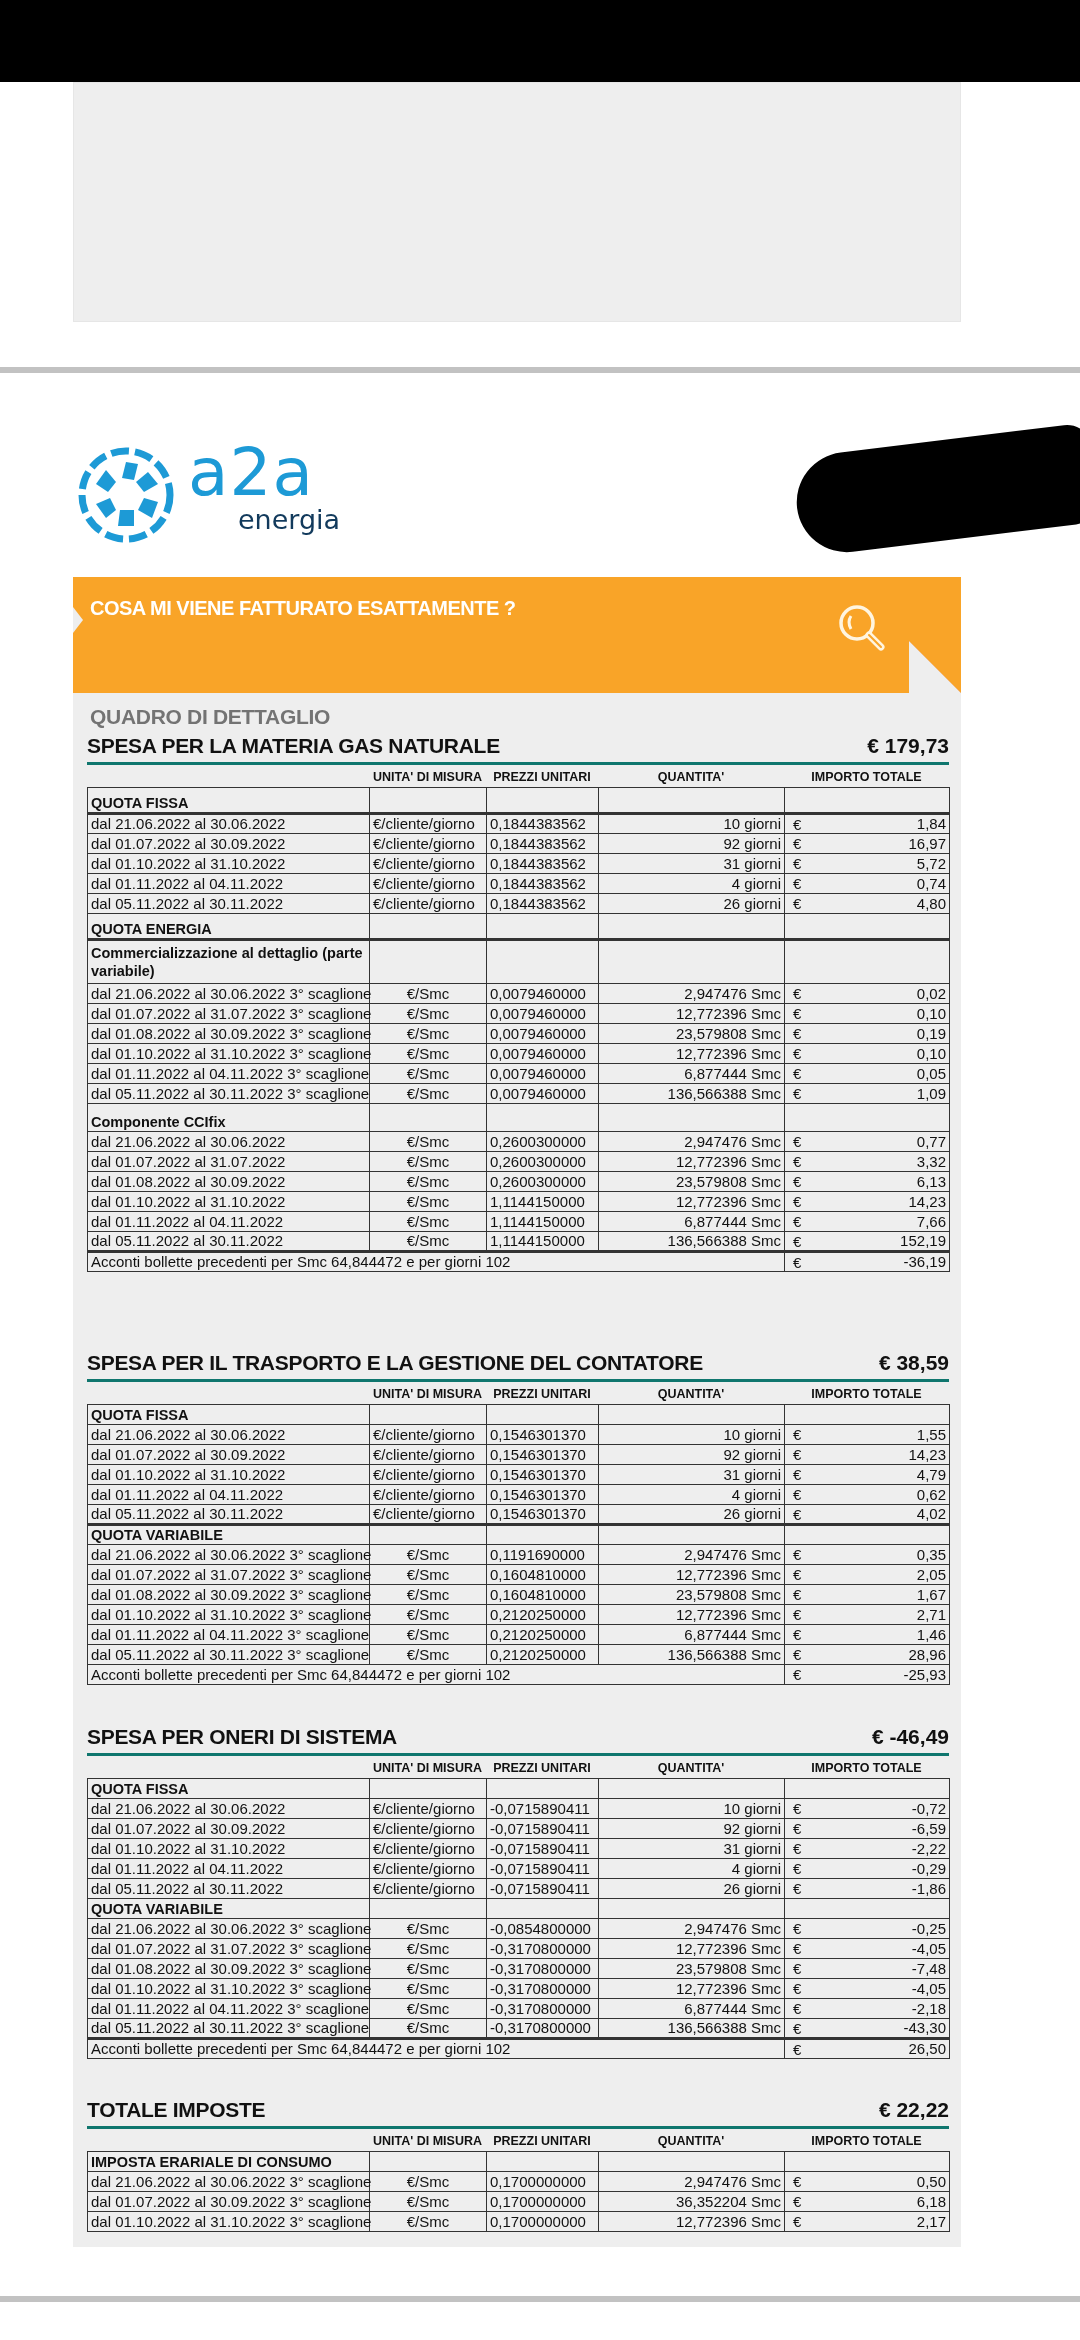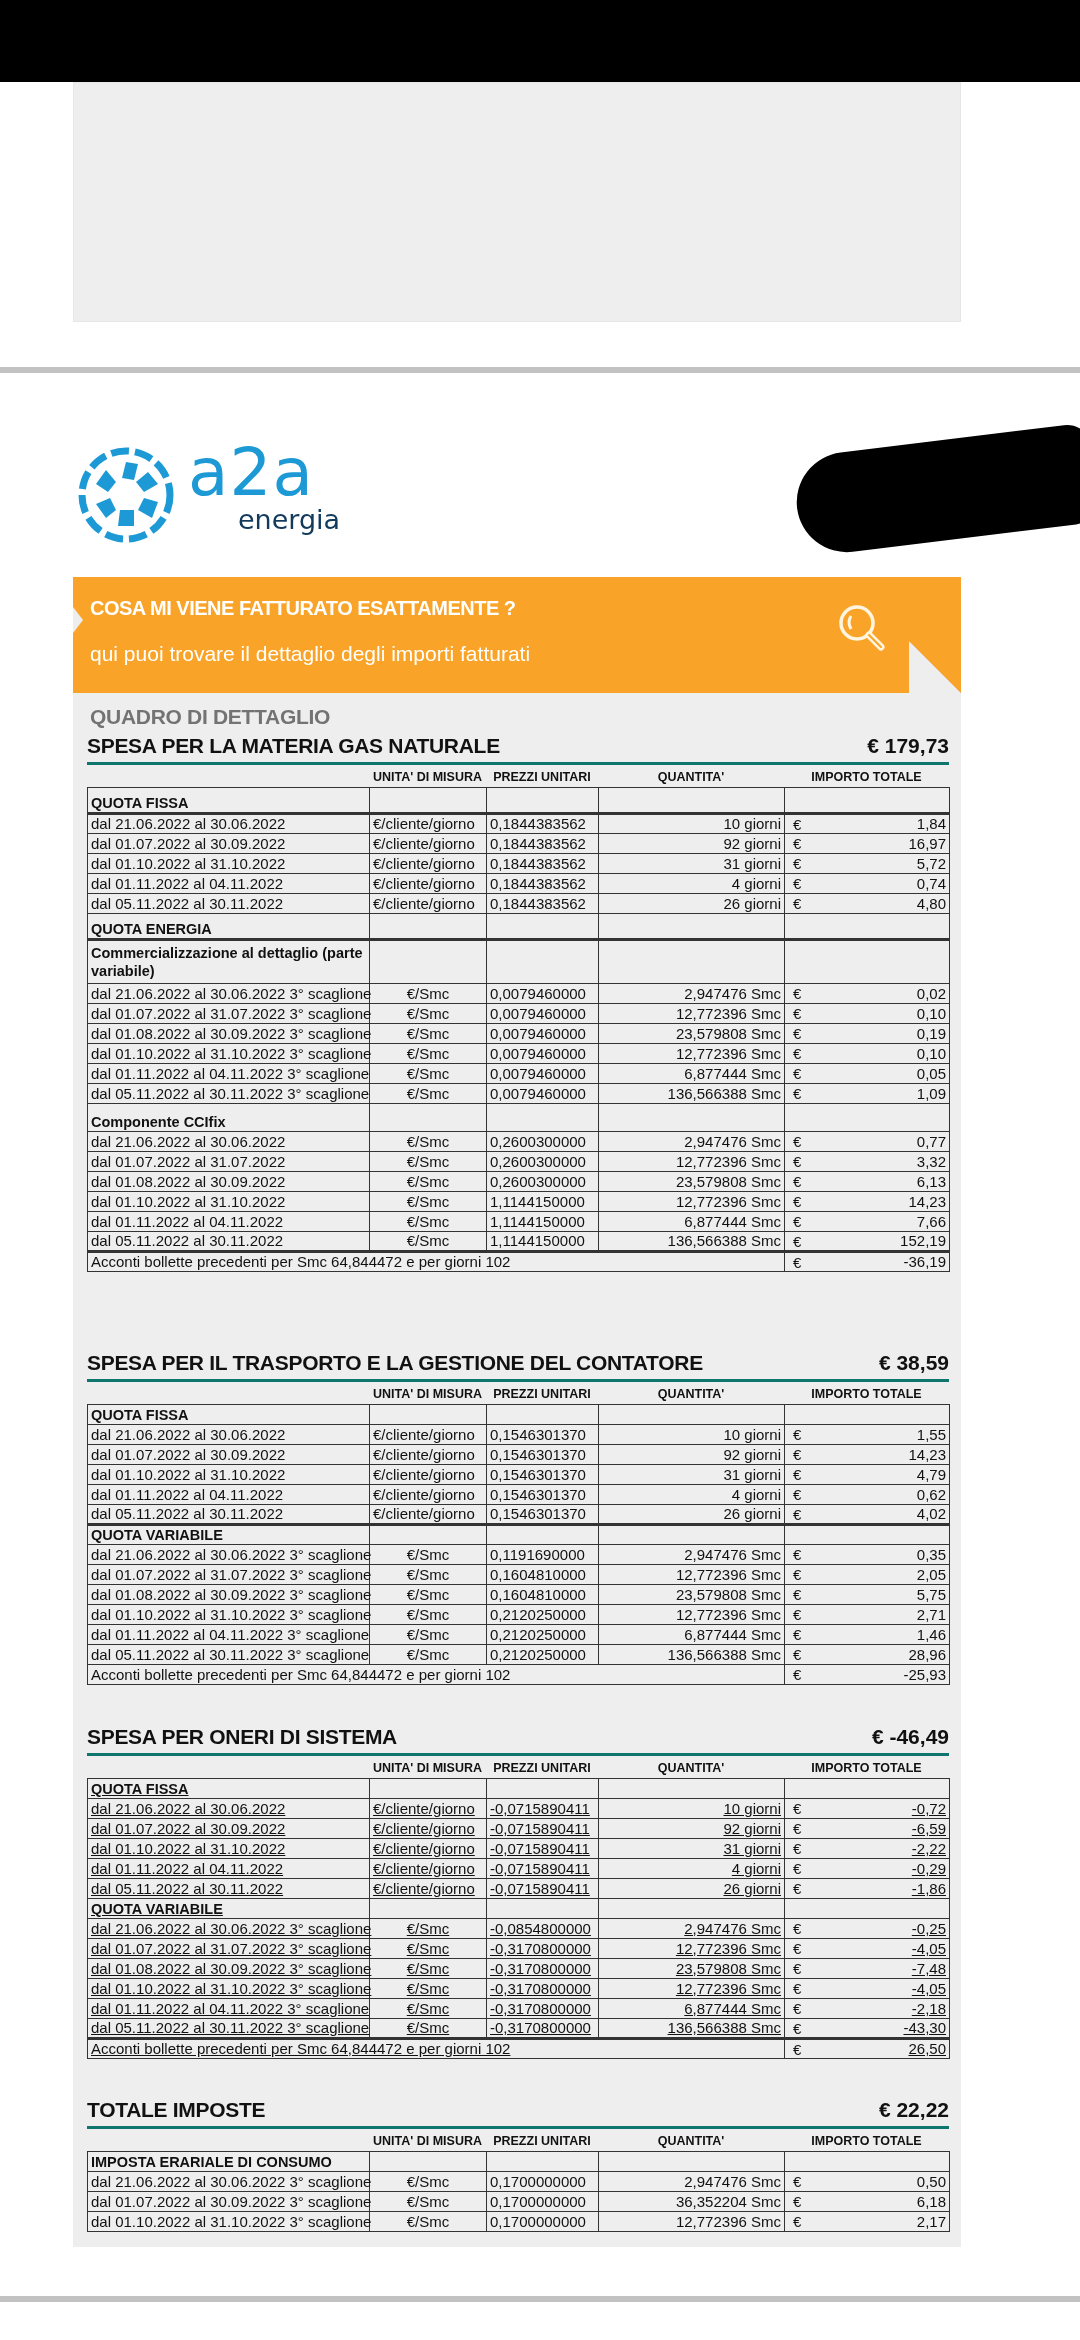--- a/index.html
+++ b/index.html
@@ -76,21 +76,20 @@
   </svg>
   <span class="logo-a2a">a2a</span>
   <span class="logo-energia">energia</span>
 </div>
 <div class="redact-blob"></div>
 
 <div class="sheet">
   <div class="banner">
     <div class="banner-notch"></div>
     <div class="banner-title">COSA MI VIENE FATTURATO ESATTAMENTE ?</div>
-    <div class="banner-sub">qui puoi trovare il dettaglio degli importi fatturati</div>
     <svg class="banner-icon" viewBox="0 0 58 58">
       <circle cx="24" cy="24" r="16" fill="none" stroke="#fff5e0" stroke-width="3.5"></circle>
       <path d="M18 17 Q14 23 18 30" fill="none" stroke="#fff5e0" stroke-width="3"></path>
       <line x1="36" y1="36" x2="48" y2="48" stroke="#fff5e0" stroke-width="7" stroke-linecap="round"></line>
       <line x1="36" y1="36" x2="48" y2="48" stroke="#f9a428" stroke-width="2" stroke-linecap="round"></line>
     </svg>
     <div class="banner-fold"></div>
     <div class="banner-fold2"></div>
   </div>
 
@@ -356,21 +355,21 @@
             <td class="unit">€/Smc</td>
             <td>0,1604810000</td>
             <td class="qty">12,772396 Smc</td>
             <td class="amt"><span class="eur">€</span><span>2,05</span></td>
           </tr>
         <tr>
             <td>dal 01.08.2022 al 30.09.2022  3° scaglione</td>
             <td class="unit">€/Smc</td>
             <td>0,1604810000</td>
             <td class="qty">23,579808 Smc</td>
-            <td class="amt"><span class="eur">€</span><span>5,75</span></td>
+            <td class="amt"><span class="eur">€</span><span>1,67</span></td>
           </tr>
         <tr>
             <td>dal 01.10.2022 al 31.10.2022  3° scaglione</td>
             <td class="unit">€/Smc</td>
             <td>0,2120250000</td>
             <td class="qty">12,772396 Smc</td>
             <td class="amt"><span class="eur">€</span><span>2,71</span></td>
           </tr>
         <tr>
             <td>dal 01.11.2022 al 04.11.2022  3° scaglione</td>
@@ -388,21 +387,21 @@
           </tr>
 
         <tr>
             <td colspan="4">Acconti bollette precedenti per Smc 64,844472 e per giorni 102</td>
             <td class="amt"><span class="eur">€</span><span>-25,93</span></td>
           </tr>
       </tbody>
     </table>
   </div>
 
-  <div class="section" style="top:1143px;text-decoration:underline;">
+  <div class="section" style="top:1143px;">
     <div class="sec-head">
       <span class="sec-title">SPESA PER ONERI DI SISTEMA</span>
       <span class="sec-total">€ -46,49</span>
     </div>
     <div class="col-heads">
       <span style="left:282px;width:117px;">UNITA' DI MISURA</span>
       <span style="left:399px;width:112px;">PREZZI UNITARI</span>
       <span style="left:511px;width:186px;">QUANTITA'</span>
       <span style="left:697px;width:165px;">IMPORTO TOTALE</span>
     </div>

